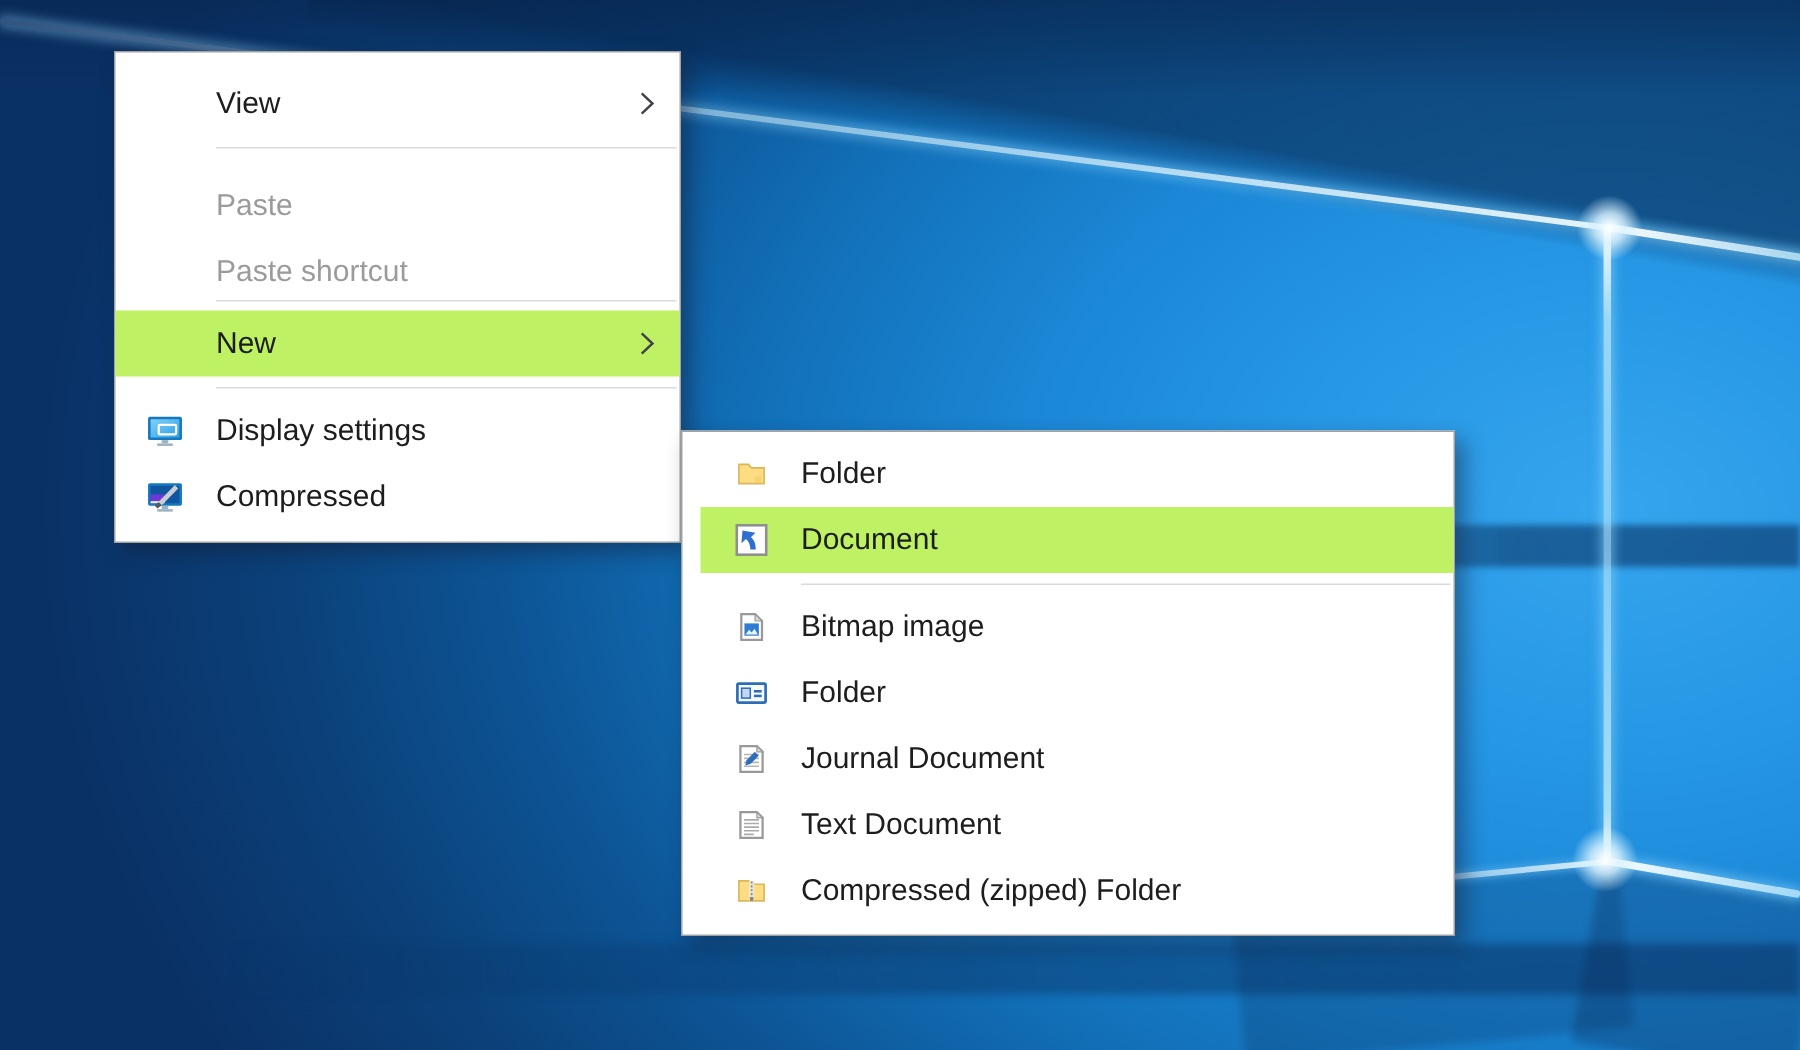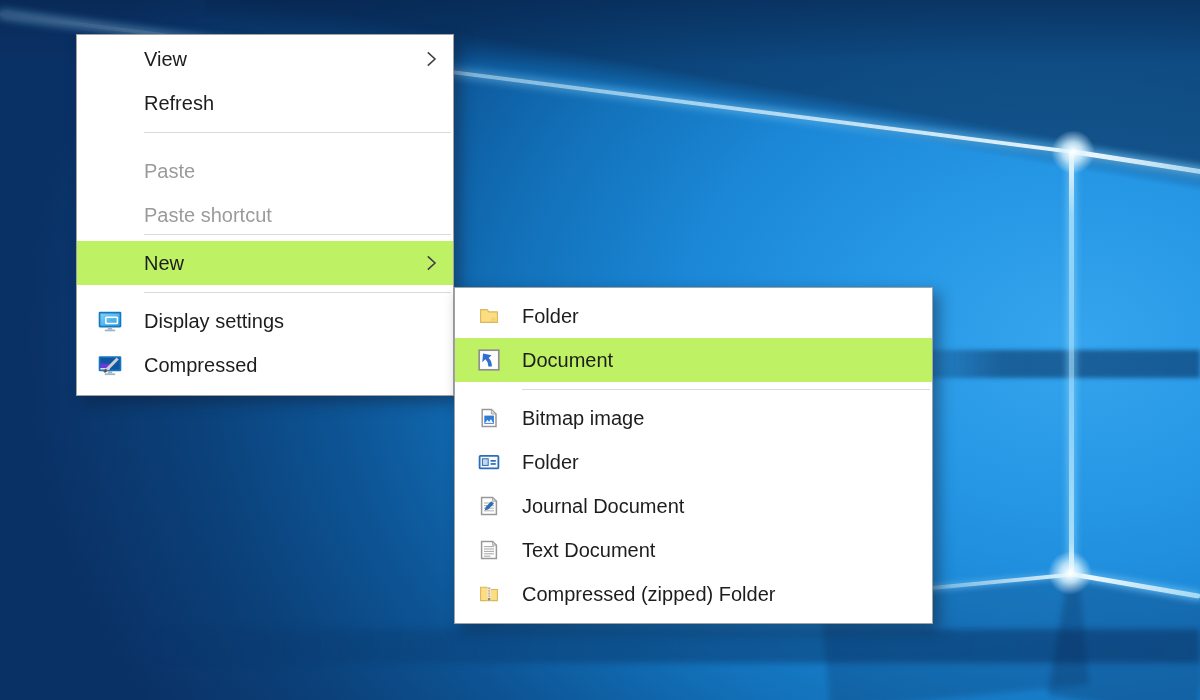--- a/index.html
+++ b/index.html
@@ -46,22 +46,22 @@
     background:linear-gradient(to right,rgba(8,45,90,0),rgba(8,45,90,.55) 38%,rgba(8,48,96,.6) 100%);}
   .wp-band-bottom{left:150px;top:629px;width:1050px;height:34px;filter:blur(3px);
     background:linear-gradient(to right,rgba(8,40,85,0),rgba(8,45,92,.4) 45%,rgba(8,48,98,.5) 100%);}
   .wp-shade-br1{left:1068px;top:576px;width:150px;height:120px;transform-origin:left top;
     transform:rotate(9.8deg);background:rgba(6,34,74,.28);filter:blur(3px);}
   .wp-shade-bl1{left:820px;top:600px;width:260px;height:110px;transform-origin:left top;
     transform:rotate(-5.5deg);background:rgba(6,34,74,.22);filter:blur(3px);}
 
   .menu{position:absolute;background:#ffffff;border:1px solid #a2a2a2;
     box-shadow:6px 6px 14px rgba(20,25,45,.45);}
-  .ctx{left:76px;top:34px;width:378px;padding:2px 0 8px 0;}
-  .sub{left:454px;top:287px;width:479px;padding:6px 0 7px 0;}
+  .ctx{left:76px;top:34px;width:378px;padding:12px 0 8px 0;}
+  .sub{left:454px;top:287px;width:516px;padding:6px 0 7px 12px;}
   .menu-item{position:relative;display:flex;align-items:center;height:44px;
     padding-left:67px;font-size:20px;color:#1d1d1d;white-space:nowrap;}
   .menu-item.hl{background:#bef264;}
   .menu-item.dis{color:#9b9b9b;align-items:flex-end;}
   .item-icon{position:absolute;left:21px;top:50%;transform:translateY(-50%);
     display:flex;align-items:center;justify-content:center;}
   .sub .item-icon{left:23px;}
   .chevron{position:absolute;right:16px;top:50%;transform:translateY(-50%);display:flex;}
   .sep{height:14px;display:flex;align-items:center;}
   .sep::after{content:"";flex:1;height:1px;background:#dadada;margin:0 2px 0 67px;}
@@ -87,23 +87,20 @@
 
   <div class="menu ctx">
     <div class="menu-item">
       <span>View</span>
       <span class="chevron">
         <svg width="11" height="17" viewBox="0 0 11 17">
             <path d="M1.8 1.8 L9 8.5 L1.8 15.2" fill="none" stroke="#44404a" stroke-width="1.6"></path>
           </svg>
       </span>
     </div>
-    <div class="menu-item">
-      <span>Refresh</span>
-    </div>
 
     <div class="sep"></div>
 
     <div class="menu-item dis">
       <span>Paste</span>
     </div>
     <div class="menu-item dis">
       <span>Paste shortcut</span>
     </div>
 

